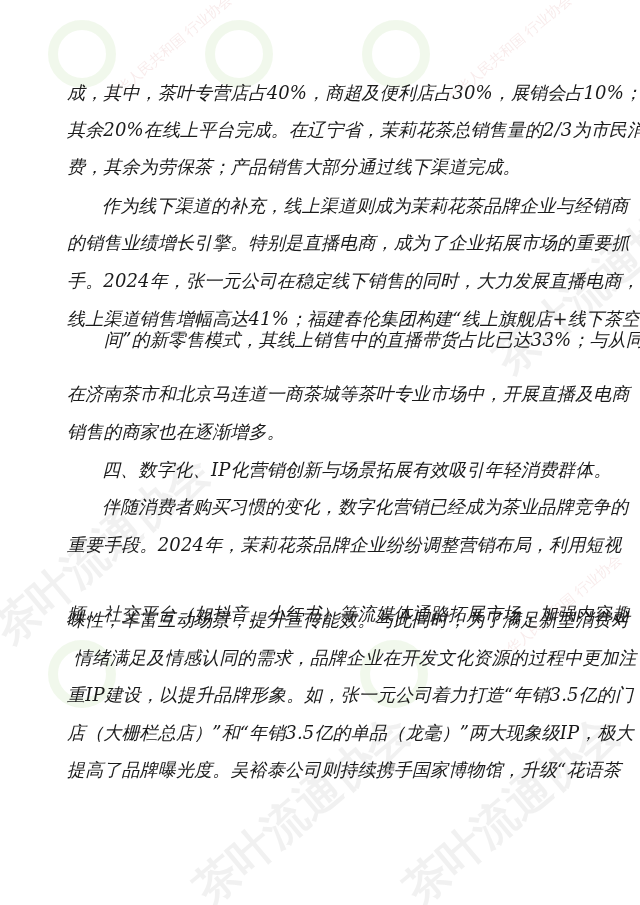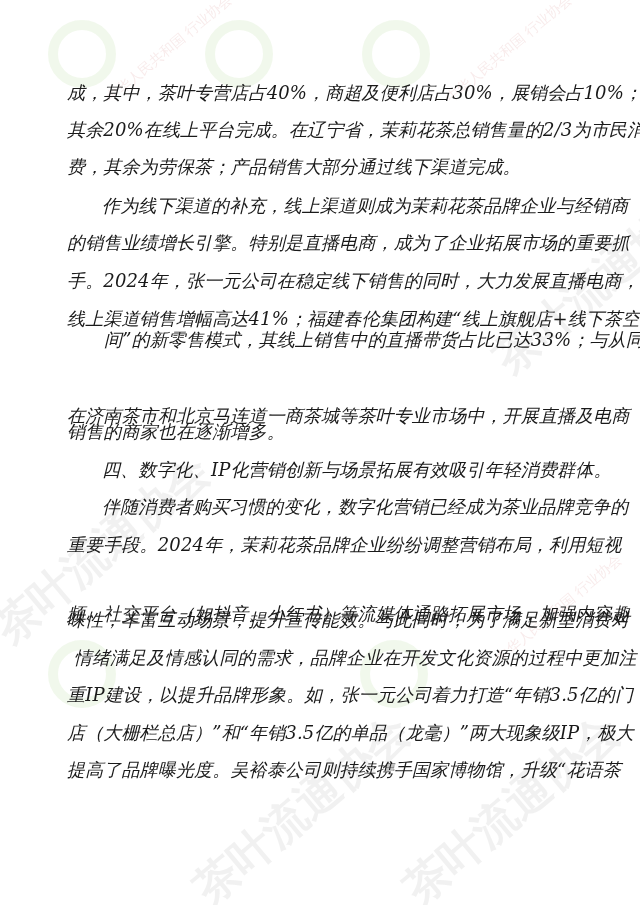--- a/index.html
+++ b/index.html
@@ -50,21 +50,21 @@
 
 <div class="page">
   <div class="line" style="top:81px;">成，其中，茶叶专营店占40%，商超及便利店占30%，展销会占10%；</div>
   <div class="line" style="top:118px;">其余20%在线上平台完成。在辽宁省，茉莉花茶总销售量的2/3为市民消</div>
   <div class="line" style="top:155px;text-align:center;">费，其余为劳保茶；产品销售大部分通过线下渠道完成。</div>
   <div class="line indent" style="top:194px;">作为线下渠道的补充，线上渠道则成为茉莉花茶品牌企业与经销商</div>
   <div class="line" style="top:231px;">的销售业绩增长引擎。特别是直播电商，成为了企业拓展市场的重要抓</div>
   <div class="line" style="top:269px;">手。2024年，张一元公司在稳定线下销售的同时，大力发展直播电商，</div>
   <div class="line" style="top:307px;">线上渠道销售增幅高达41%；福建春伦集团构建“线上旗舰店+线下茶空</div>
   <div class="line" style="top:328px;margin-left:37px;">间”的新零售模式，其线上销售中的直播带货占比已达33%；与从同时，</div>
-  <div class="line" style="top:382px;margin-top:22px;">在济南茶市和北京马连道一商茶城等茶叶专业市场中，开展直播及电商</div>
+  <div class="line" style="top:382px;">在济南茶市和北京马连道一商茶城等茶叶专业市场中，开展直播及电商</div>
   <div class="line" style="top:420px;">销售的商家也在逐渐增多。</div>
   <div class="line indent" style="top:458px;">四、数字化、IP化营销创新与场景拓展有效吸引年轻消费群体。</div>
   <div class="line indent" style="top:495px;">伴随消费者购买习惯的变化，数字化营销已经成为茶业品牌竞争的</div>
   <div class="line" style="top:533px;">重要手段。2024年，茉莉花茶品牌企业纷纷调整营销布局，利用短视</div>
   <div class="line" style="top:570px;margin-top:32px;">频、社交平台（如抖音、小红书）等流媒体通路拓展市场，加强内容趣</div>
   <div class="line" style="top:608px;">味性，丰富互动场景，提升宣传能效。与此同时，为了满足新型消费对</div>
   <div class="line" style="top:646px;margin-left:7px;">情绪满足及情感认同的需求，品牌企业在开发文化资源的过程中更加注</div>
   <div class="line" style="top:683px;">重IP建设，以提升品牌形象。如，张一元公司着力打造“年销3.5亿的门</div>
   <div class="line" style="top:721px;">店（大栅栏总店）”和“年销3.5亿的单品（龙毫）”两大现象级IP，极大</div>
   <div class="line" style="top:758px;">提高了品牌曝光度。吴裕泰公司则持续携手国家博物馆，升级“花语茶</div>

